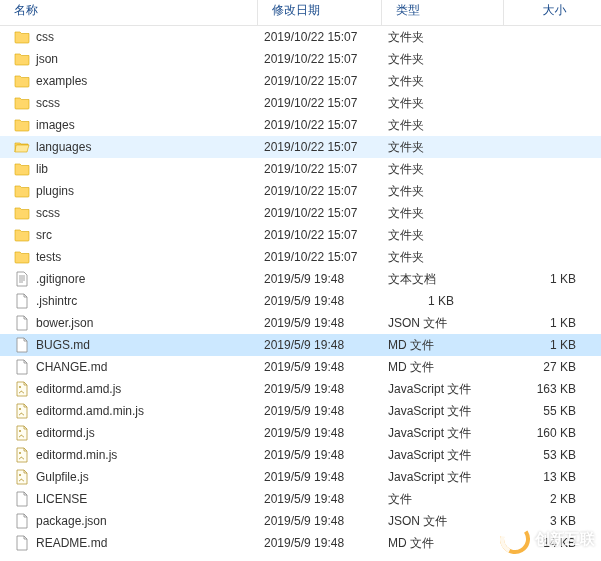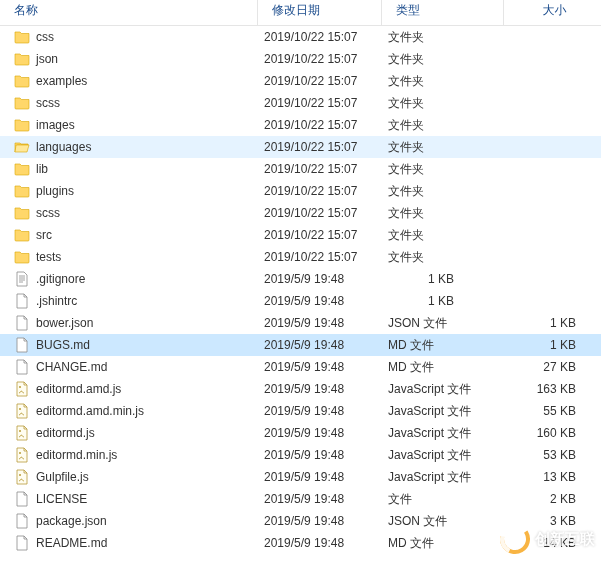--- a/index.html
+++ b/index.html
@@ -232,20 +232,21 @@
         <div class="cell col-name">
           <span class="icon">
             <svg width="16" height="16" viewBox="0 0 16 16">
               <path d="M3 1h7l3 3v11H3V1z" fill="#fff" stroke="#8a8a8a" stroke-width="0.8"></path>
               <path d="M5 5h6M5 7h6M5 9h6M5 11h4" stroke="#8a8a8a" stroke-width="0.8"></path>
             </svg>
           </span>
           <span class="name-text">.gitignore</span>
         </div>
         <div class="cell col-date">2019/5/9 19:48</div>
+        <div class="cell col-type">文本文档</div>
         <div class="cell col-size">1 KB</div>
       </div>
       <div class="row">
         <div class="cell col-name">
           <span class="icon">
             <svg width="16" height="16" viewBox="0 0 16 16">
               <path d="M3 1h7l3 3v11H3V1z" fill="#fff" stroke="#8a8a8a" stroke-width="0.8"></path>
               <path d="M10 1v3h3" fill="none" stroke="#8a8a8a" stroke-width="0.8"></path>
             </svg>
           </span>

